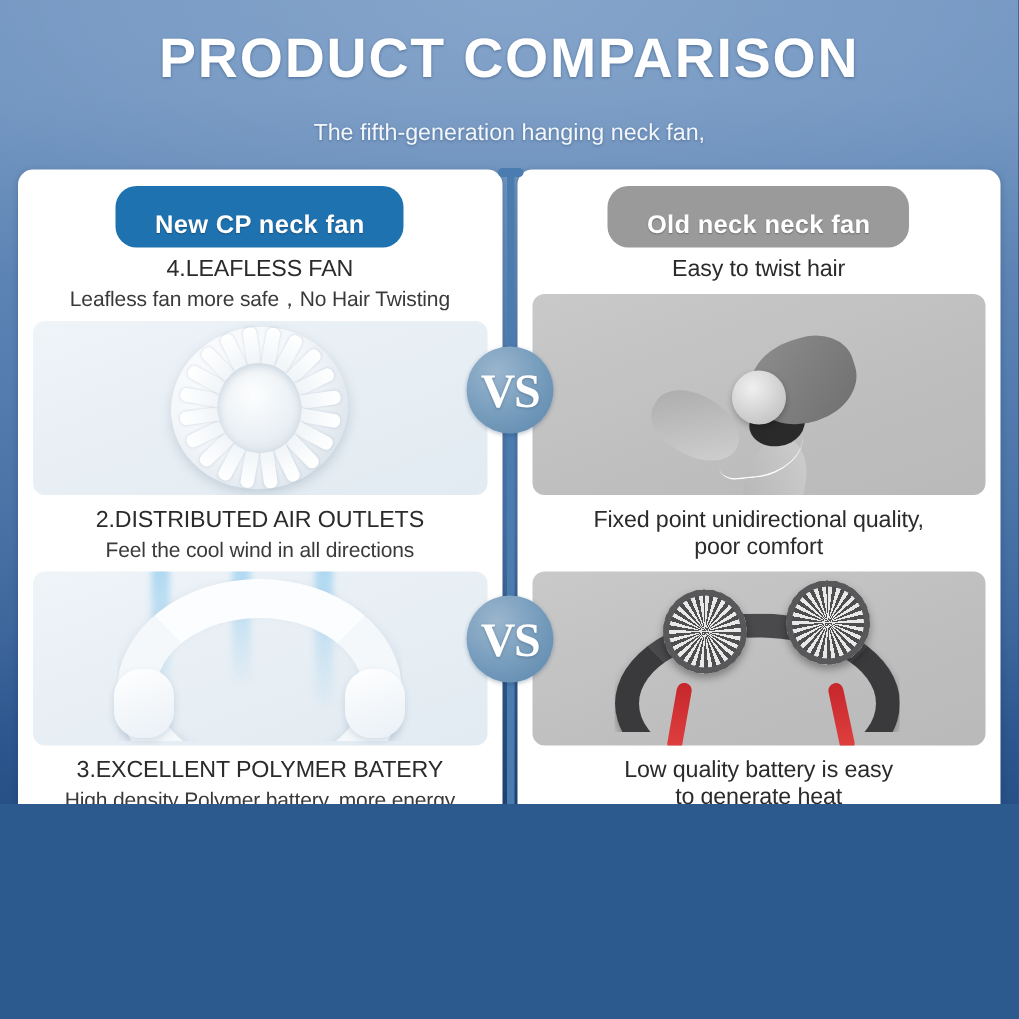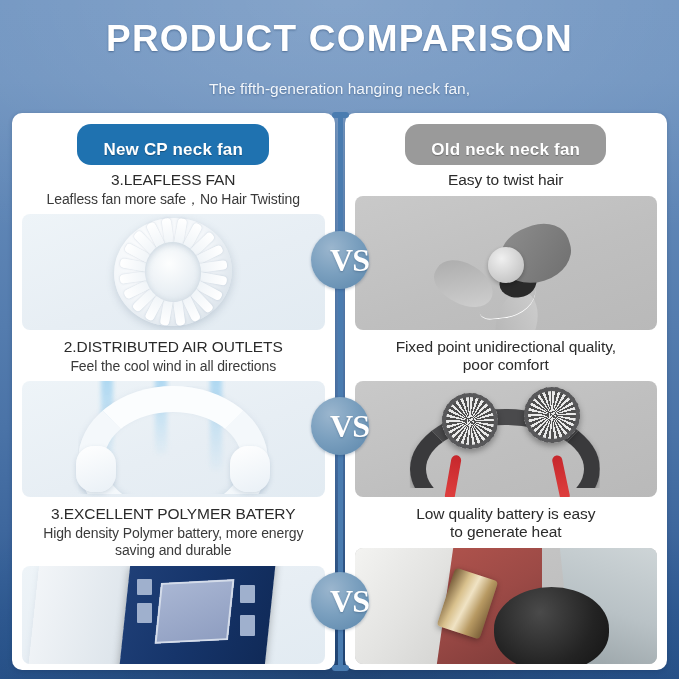--- a/index.html
+++ b/index.html
@@ -8,21 +8,21 @@
     width: 679px;
     height: 679px;
     font-family: "Liberation Sans", sans-serif;
     overflow: hidden;
     background: #2d5a8e;
   }
 
   #poster {
     position: relative;
     width: 679px;
-    height: 679px;
+    height: 536px;
     background:
       linear-gradient(180deg,
         #6e93c0 0%,
         #6d92bf 12%,
         #5f86b6 30%,
         #547cae 48%,
         #4a73a7 63%,
         #3e679d 78%,
         #2f5b94 90%,
         #28538c 100%);
@@ -168,21 +168,21 @@
   .vs {
     position: absolute;
     left: 311px;
     width: 58px;
     height: 58px;
     border-radius: 50%;
     background: radial-gradient(circle at 35% 30%, #9bb6ce 0%, #7ba0bf 45%, #5b86ab 100%);
     z-index: 4;
     display: flex;
     align-items: center;
-    justify-content: flex-end;
+    justify-content: center;
     box-shadow: 0 1px 3px rgba(20,50,85,0.30);
   }
   .vs span {
     font-family: "Liberation Serif", serif;
     font-size: 32px;
     font-weight: bold;
     color: #ffffff;
     letter-spacing: -1px;
     text-shadow: 0 1px 2px rgba(40,70,100,0.35);
     line-height: 1;
@@ -389,21 +389,21 @@
 
   <div class="cards">
 
     <div class="card">
       <div class="pill-wrap">
         <span class="pill blue">New CP neck fan</span>
       </div>
 
       <div class="row">
         <div class="row-head">
-          <div class="row-title">3.LEAFLESS FAN</div>
+          <div class="row-title">4.LEAFLESS FAN</div>
           <div class="row-sub">Leafless fan more safe，No Hair Twisting</div>
         </div>
         <div class="photo light">
           <div class="turbine">
             <div class="ring"></div>
             <div class="blade" style="transform:rotate(0deg)"></div>
             <div class="blade" style="transform:rotate(18deg)"></div>
             <div class="blade" style="transform:rotate(36deg)"></div>
             <div class="blade" style="transform:rotate(54deg)"></div>
             <div class="blade" style="transform:rotate(72deg)"></div>

